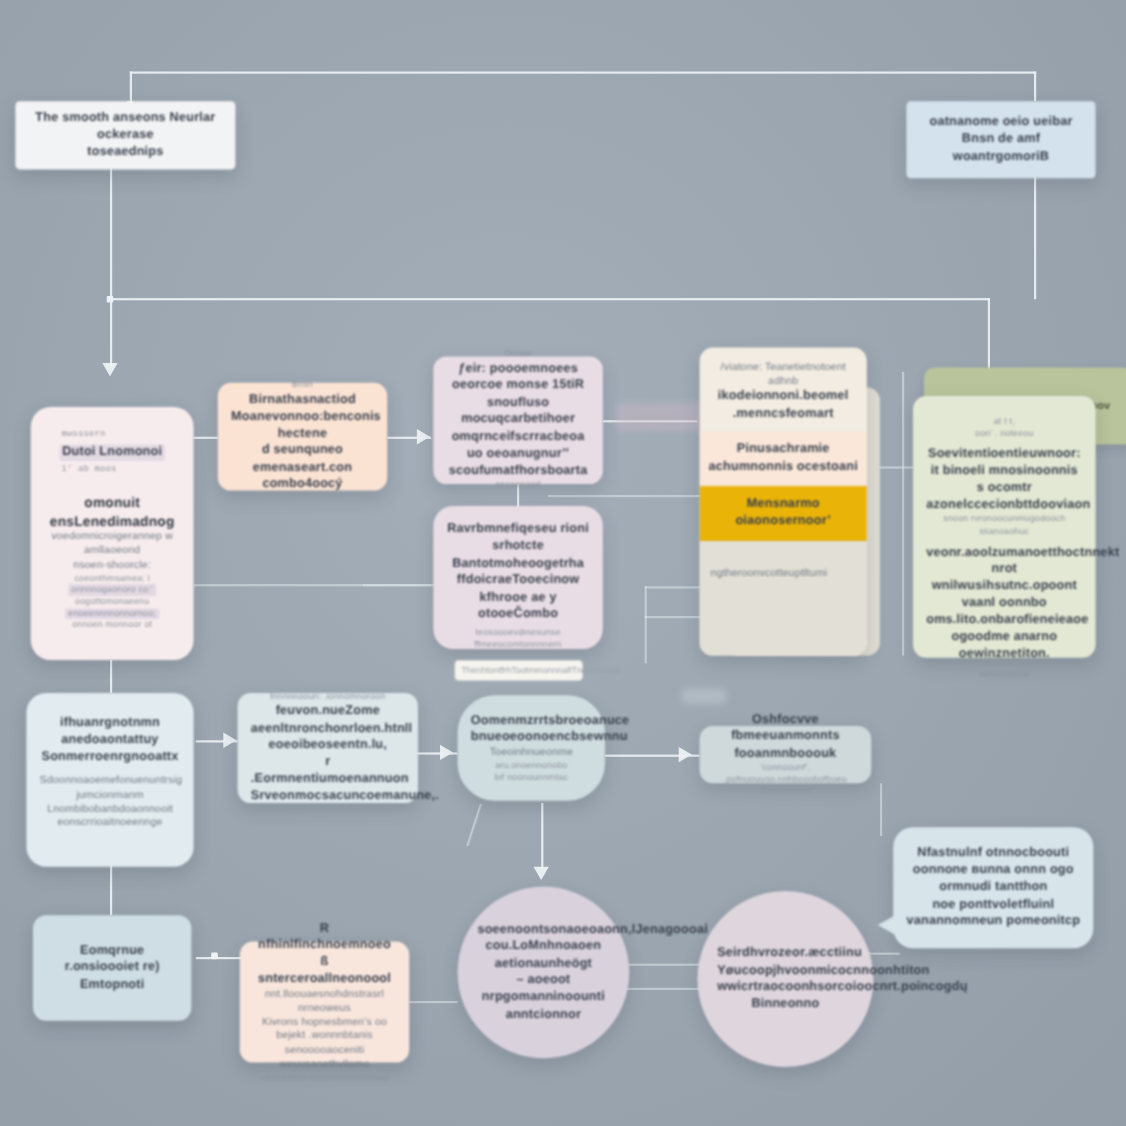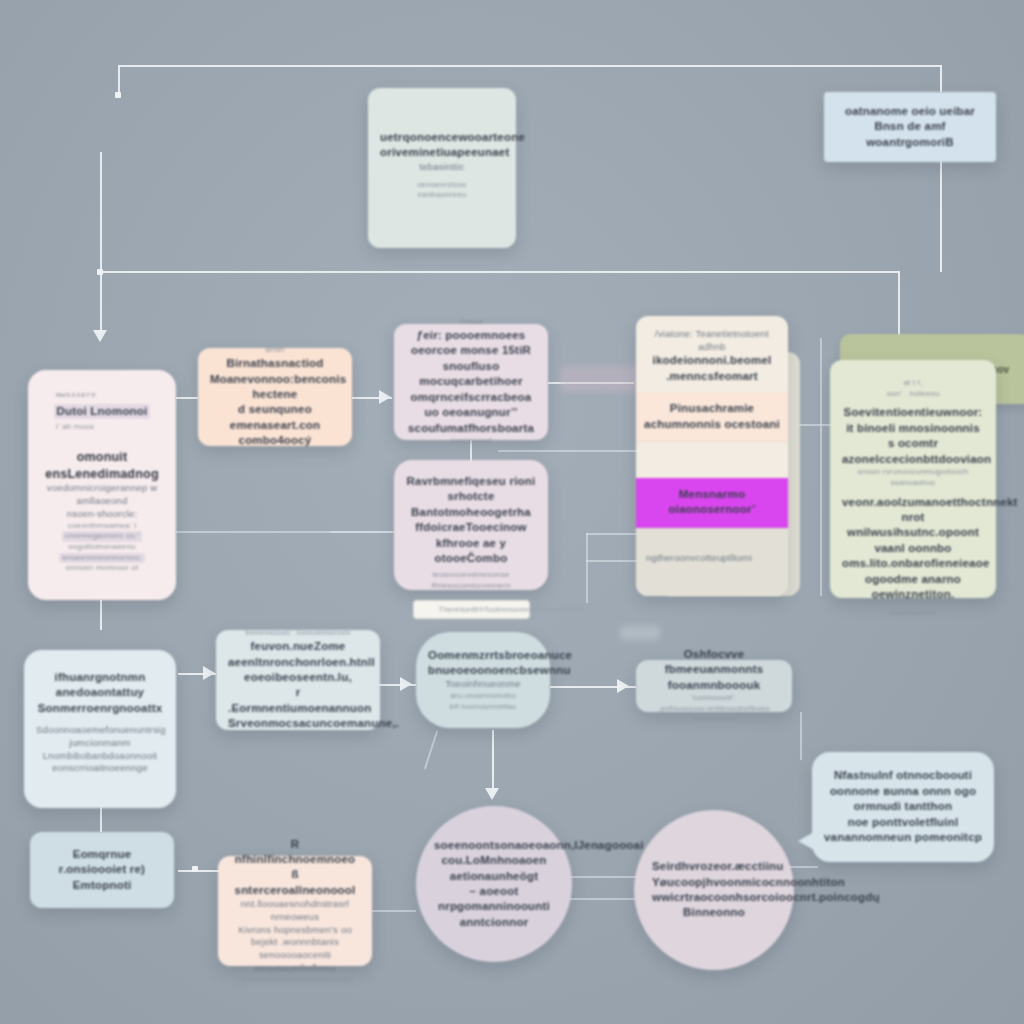--- a/index.html
+++ b/index.html
@@ -93,21 +93,21 @@
     box-sizing: border-box;
     padding: 9px 8px;
     text-align: center;
     border-bottom: 1px solid rgba(120,110,100,0.10);
   }
   .pill {
     box-sizing: border-box;
     background: #f6f4ef;
     border: 1px solid rgba(120,115,105,0.18);
     border-radius: 4px;
-    padding: 4px 25px;
+    padding: 4px 6px;
     font-size: 8px;
     color: #9aa0a8;
     text-align: left;
   }
   .listline {
     display: block;
     width: 100%;
     text-align: center;
   }
   .hl {
@@ -216,38 +216,35 @@
   <div class="conn h" style="left:178px; top:870px; width:42px;"></div>
   <div class="dot" style="left:192px; top:866px;"></div>
   <div class="conn v dim" style="left:430px; top:730px; height:40px; transform:rotate(18deg);"></div>
   <div class="conn h dim" style="left:562px; top:876px; width:78px;"></div>
   <div class="conn h dim" style="left:562px; top:898px; width:78px;"></div>
   <div class="conn h dim" style="left:786px; top:866px; width:32px;"></div>
   <div class="conn h dim" style="left:372px; top:910px; width:44px;"></div>
   <div class="conn v dim" style="left:800px; top:712px; height:48px;"></div>
   <div class="ghost" style="left:620px; top:626px; width:40px; height:14px; background:#c9d2d8;"></div>
 
-
-  <div class="node r-md" style="left:368px; top:88px; width:148px; height:160px; background:#dde6e2; justify-content:flex-start; padding-top:42px;">
-    <span class="ln t-body">uetrqonoencewooarteone</span>
-    <span class="ln t-body">oriveminetiuapeeunaet</span>
-    <span class="ln t-sub">tebasinttic</span>
-    <span class="ln t-micro" style="margin-top:6px;">oenoevrzicoc</span>
-    <span class="ln t-micro">vanbaonnreu</span>
-  </div>
+  <div class="node r-sm" style="left:14px; top:92px; width:200px; height:62px; background:#f2f3f4;">
+    <span class="ln t-body">The smooth anseons Neurlar ockerase</span>
+    <span class="ln t-body">toseaednips</span>
+  </div>
+
 
   <div class="node r-sm" style="left:824px; top:92px; width:172px; height:70px; background:#d3e2ec;">
     <span class="ln t-body">oatnanome oeio ueibar</span>
     <span class="ln t-body">Bnsn de amf woantrgomoriB</span>
   </div>
 
   <div class="node r-lg" style="left:28px; top:370px; width:148px; height:230px; background:#f7eced; justify-content:flex-start; padding-top:20px; align-items:stretch;">
     <span class="ln t-micro" style="text-align:left; padding-left:16px;font-family:Liberation Mono, monospace;">mwsssern</span>
     <span class="ln t-body listline" style="margin:3px 0;"><span class="hl">Dutoi  Lnomonoi</span></span>
-    <span class="ln t-micro" style="text-align:left; padding-left:16px;">i’ ab moos</span>
+    <span class="ln t-micro" style="text-align:left; padding-left:16px;font-family:Liberation Mono, monospace;">i’ ab moos</span>
     <span class="ln t-title" style="margin-top:16px;">omonuit ensLenedimadnog</span>
     <span class="ln t-sub">voedomnicroigerannep w</span>
     <span class="ln t-sub">amllaoeond</span>
     <span class="ln t-sub">nsoen-shoorcle:</span>
     <span class="ln t-micro">coeonthmsamea: l</span>
     <span class="ln t-micro listline"><span class="hl">onnnnogaonoro co:’</span></span>
     <span class="ln t-micro">oogottomonaeenu</span>
     <span class="ln t-micro listline"><span class="hl">enoeennnnonnornoo;</span></span>
     <span class="ln t-micro">onnoen monnoor ot</span>
   </div>
@@ -282,21 +279,21 @@
   <div class="node r-md" style="left:660px; top:352px; width:140px; height:244px; background:#dfddd3; box-shadow:none;"></div>
 
   <div class="node r-md" style="left:636px; top:316px; width:152px; height:280px; background:#f2ece2; justify-content:flex-start; padding:0; align-items:stretch; overflow:hidden;">
     <div style="padding:12px 8px 8px;">
       <span class="ln t-sub">/viatone: Teanetietnotoent adhnb</span>
       <span class="ln t-body">ikodeionnoni.beomel .menncsfeomart</span>
     </div>
     <div class="band" style="background:#fae7da;">
       <span class="ln t-body">Pinusachramie achumnonnis ocestoani</span>
     </div>
-    <div class="band" style="background:#d946ef;margin-top:36px;">
+    <div class="band" style="background:#eab308;">
       <span class="ln t-body">Mensnarmo oiaonosernoor’</span>
     </div>
     <div style="flex:1; background:#e2e0d6; padding:24px 10px 10px; display:flex; flex-direction:column; align-items:center;">
       <span class="ln t-sub" style="text-align:left;">ngtheroonvcotteuptltumi</span>
 
     </div>
   </div>
 
   <div style="position:absolute; left:830px; top:360px; width:166px; height:238px;">
     <div class="folder-tab" style="filter:blur(0.85px);">
@@ -311,30 +308,30 @@
       <span class="ln t-body">s ocomtr  azonelccecionbttdooviaon</span>
       <span class="ln t-micro">snoon rvronoocunmugodooch ssanoaohuc</span>
       <span class="ln t-body" style="margin-top:6px;">veonr.aoolzumanoetthoctnnekt nrot</span>
       <span class="ln t-body">wnilwusihsutnc.opoont vaanl oonnbo</span>
       <span class="ln t-body">oms.lito.onbarofieneieaoe</span>
       <span class="ln t-body">ogoodme  anarno oewinznetiton.</span>
       <span class="ln t-micro" style="margin-top:6px;">oannnoonne</span>
     </div>
   </div>
 
-  <div class="node r-lg" style="left:24px; top:650px; width:152px; height:158px; background:#e2ebef; justify-content:flex-start; padding-top:20px;">
+  <div class="node r-lg" style="left:24px; top:630px; width:152px; height:158px; background:#e2ebef; justify-content:flex-start; padding-top:20px;">
     <span class="ln t-body">ifhuanrgnotnmn anedoaontattuy</span>
     <span class="ln t-body">Sonmerroenrgnooattx</span>
     <span class="ln t-sub" style="margin-top:8px;">Sdoonnoaoemefonuenuntrsig</span>
     <span class="ln t-sub">jumcionmanm</span>
     <span class="ln t-sub">Lnombibobanbdoaonnooit</span>
     <span class="ln t-sub">eonscrrioaitnoeennge</span>
   </div>
 
-  <div class="node r-md" style="left:30px; top:832px; width:144px; height:76px; background:#cfdee4;">
+  <div class="node r-md" style="left:30px; top:832px; width:144px; height:96px; background:#cfdee4;">
     <span class="ln t-body">Eomqrnue r.onsioooiet re)</span>
     <span class="ln t-body">Emtopnoti</span>
   </div>
 
   <div class="node r-md" style="left:216px; top:630px; width:164px; height:100px; background:#dde7ea;">
     <span class="ln t-micro">tnnnnnooun:  .ionnomnoroon</span>
     <span class="ln t-body">feuvon.nueZome</span>
     <span class="ln t-body">aeenltnronchonrloen.htnll eoeoibeoseentn.lu,</span>
     <span class="ln t-body">r .Eormnentiumoenannuon</span>
     <span class="ln t-body">Srveonmocsacuncoemanune,.</span>

